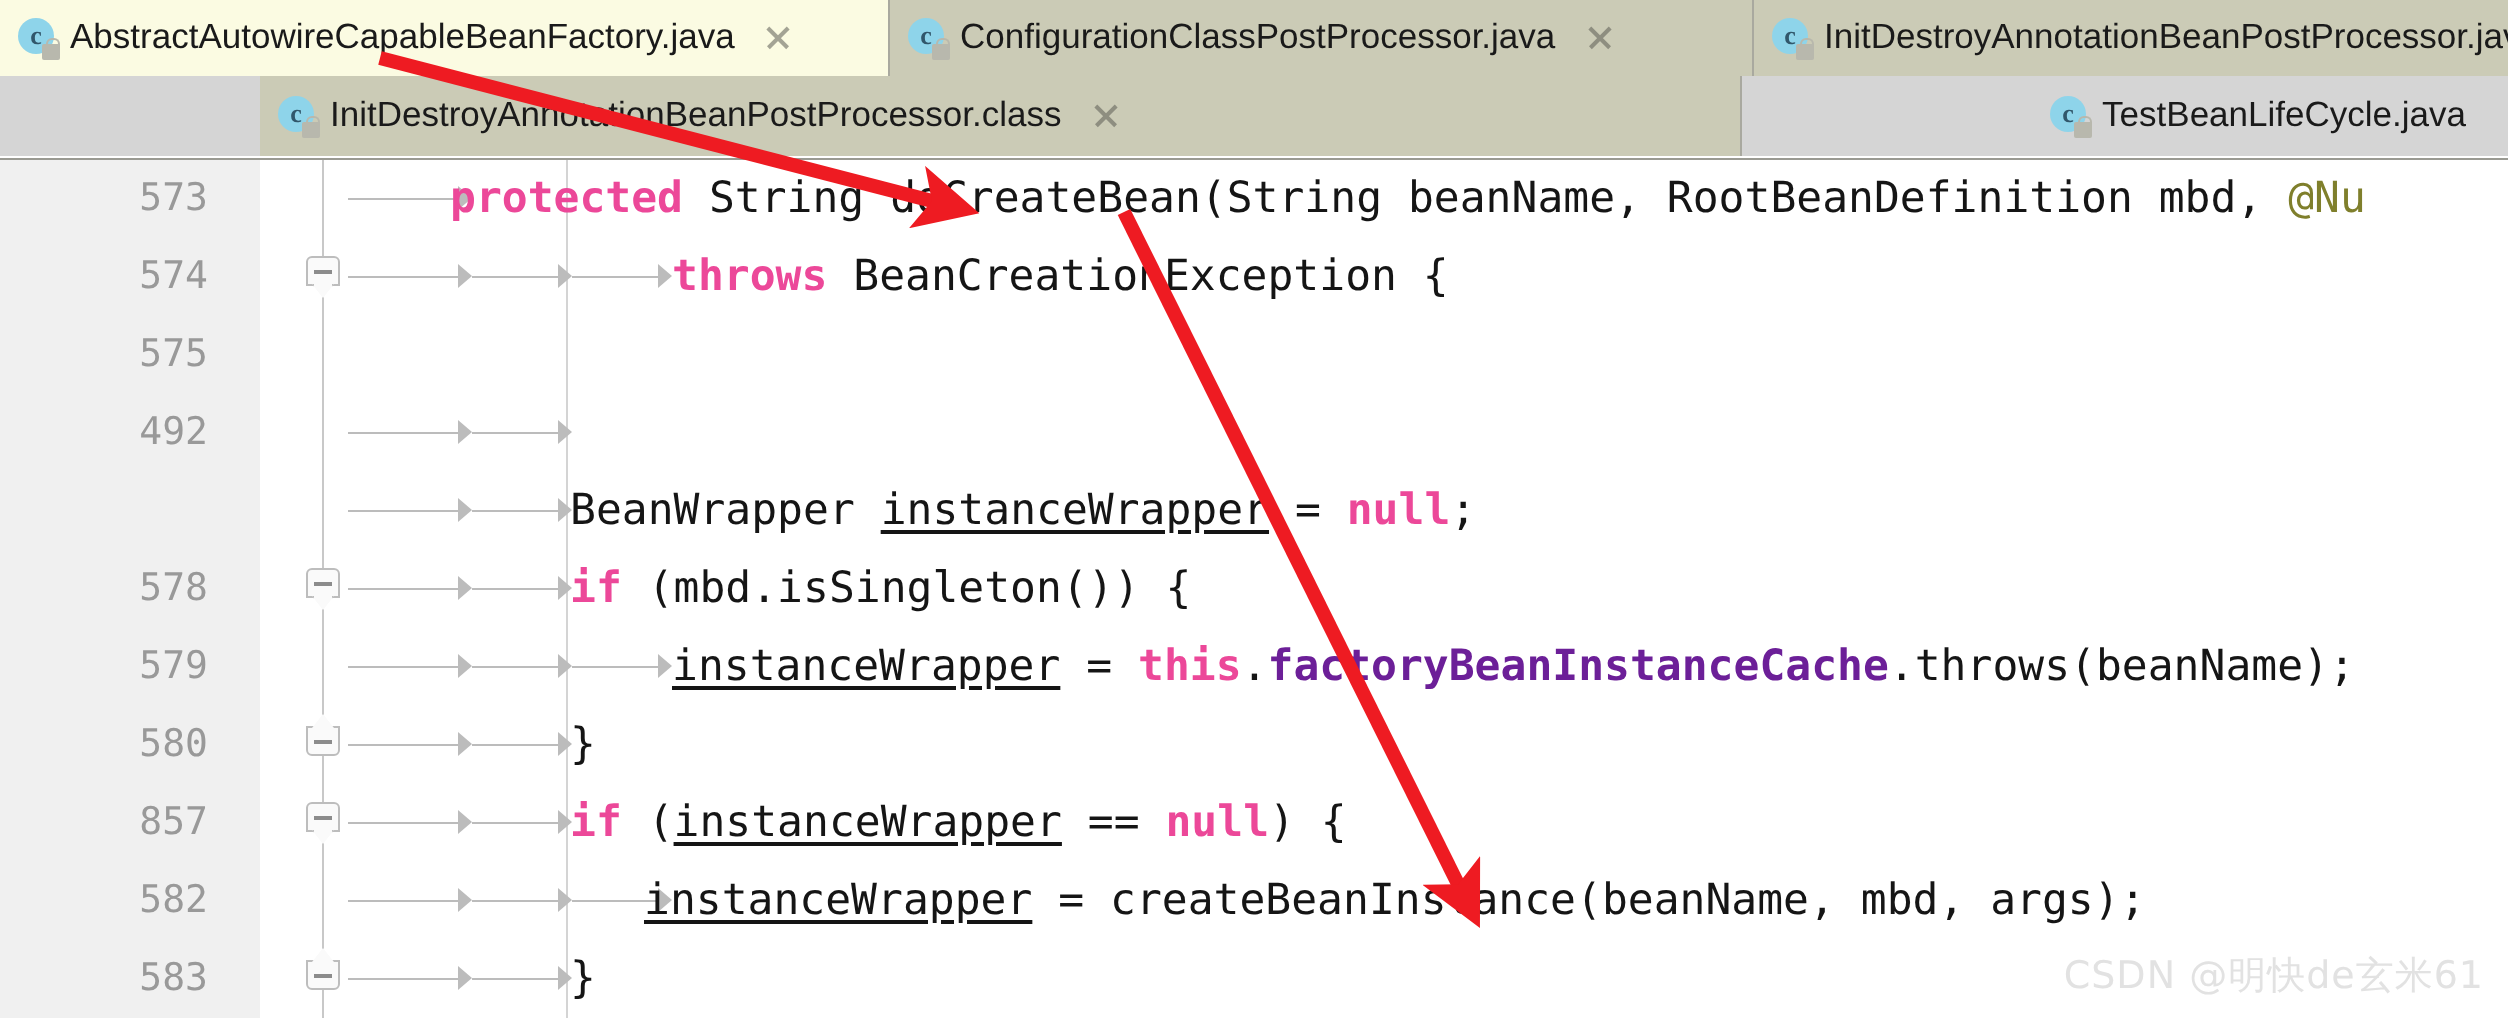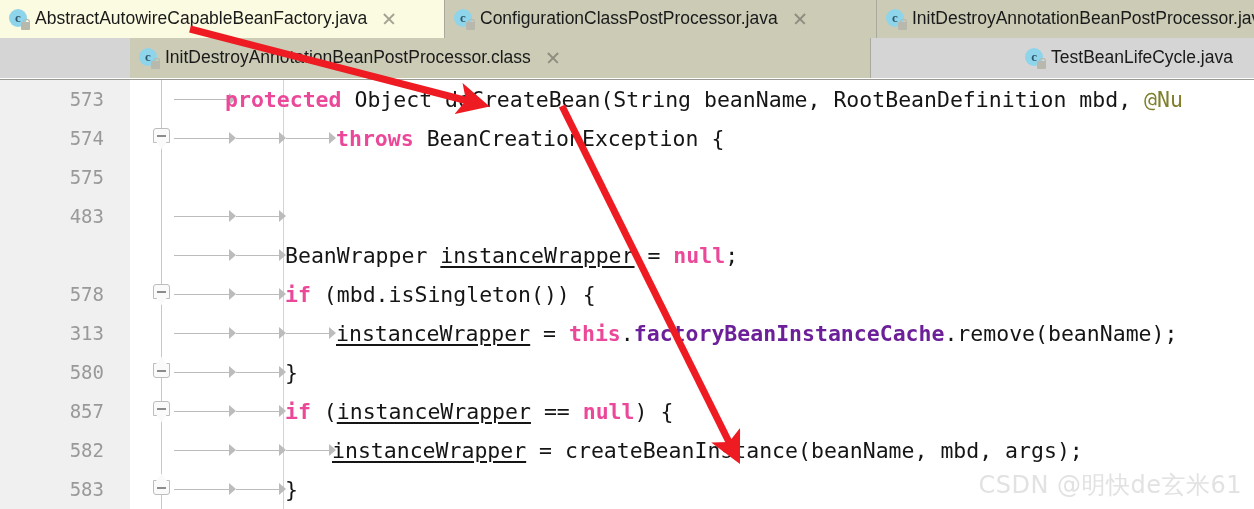--- a/index.html
+++ b/index.html
@@ -200,21 +200,21 @@
   
   #arrows {
     position: absolute; left: 0; top: 0;
     width: 1254px; height: 509px;
     pointer-events: none;
   }
 
   
   #watermark {
     position: absolute; right: 12px; bottom: 8px;
-    font-size: 24px;
+    font-size: 19px;
     color: #e2e2e2;
     font-family: "DejaVu Sans", sans-serif;
     white-space: nowrap;
     letter-spacing: .5px;
   }
 </style>
 </head>
 <body>
 
 <div id="app">
@@ -274,21 +274,21 @@
     <div class="gutter"></div>
     <div class="foldrail"></div>
     <div class="indentguide"></div>
     <div id="code-rows">
         <div class="row" style="top: 1px;">
           <div class="lineno">573</div>
           <div class="tabarrow" style="left: 174px; width: 62px; top: 13px;">
             <span class="shaft"></span>
             <span class="head"></span>
           </div>
-          <div class="codetext" style="left: 225px;"><span class="kw">protected</span><span class="dot"> </span><span>Object</span><span class="dot"> </span><span>doCreateBean(String</span><span> beanName, RootBeanDefinition</span><span> mbd, </span><span class="ann">@Nu</span></div>
+          <div class="codetext" style="left: 225px;"><span class="kw">protected</span><span class="dot"> </span><span>String</span><span class="dot"> </span><span>doCreateBean(String</span><span> beanName, RootBeanDefinition</span><span> mbd, </span><span class="ann">@Nu</span></div>
         </div>
         <div class="row" style="top: 40px;">
           <div class="lineno">574</div>
           <div class="foldmark start" style="top: 9px;">
             <span class="box"></span>
             <span class="minus"></span>
             <span class="tip"></span>
           </div>
           <div class="tabarrow" style="left: 174px; width: 62px; top: 13px;">
             <span class="shaft"></span>
@@ -302,21 +302,21 @@
             <span class="shaft"></span>
             <span class="head"></span>
           </div>
           <div class="codetext" style="left: 336px;"><span class="kw">throws</span><span class="dot"> </span><span>BeanCreationException</span><span> {</span></div>
         </div>
         <div class="row" style="top: 79px;">
           <div class="lineno">575</div>
           <div class="codetext" style="left: 225px;"></div>
         </div>
         <div class="row" style="top: 118px;">
-          <div class="lineno">483</div>
+          <div class="lineno">492</div>
           <div class="tabarrow" style="left: 174px; width: 62px; top: 13px;">
             <span class="shaft"></span>
             <span class="head"></span>
           </div>
           <div class="tabarrow" style="left: 236px; width: 50px; top: 13px;">
             <span class="shaft"></span>
             <span class="head"></span>
           </div>
         </div>
         <div class="row" style="top: 157px;">
@@ -341,34 +341,34 @@
             <span class="shaft"></span>
             <span class="head"></span>
           </div>
           <div class="tabarrow" style="left: 236px; width: 50px; top: 13px;">
             <span class="shaft"></span>
             <span class="head"></span>
           </div>
           <div class="codetext" style="left: 285px;"><span class="kw">if</span><span> (mbd.isSingleton()) {</span></div>
         </div>
         <div class="row" style="top: 235px;">
-          <div class="lineno">313</div>
+          <div class="lineno">579</div>
           <div class="tabarrow" style="left: 174px; width: 62px; top: 13px;">
             <span class="shaft"></span>
             <span class="head"></span>
           </div>
           <div class="tabarrow" style="left: 236px; width: 50px; top: 13px;">
             <span class="shaft"></span>
             <span class="head"></span>
           </div>
           <div class="tabarrow" style="left: 286px; width: 50px; top: 13px;">
             <span class="shaft"></span>
             <span class="head"></span>
           </div>
-          <div class="codetext" style="left: 336px;"><span class="var-u">instanceWrapper</span><span> = </span><span class="kw">this</span><span>.</span><span class="fld">factoryBeanInstanceCache</span><span>.remove(beanName);</span></div>
+          <div class="codetext" style="left: 336px;"><span class="var-u">instanceWrapper</span><span> = </span><span class="kw">this</span><span>.</span><span class="fld">factoryBeanInstanceCache</span><span>.throws(beanName);</span></div>
         </div>
         <div class="row" style="top: 274px;">
           <div class="lineno">580</div>
           <div class="foldmark end" style="top: 10px;">
             <span class="box"></span>
             <span class="minus"></span>
             <span class="cap"></span>
           </div>
           <div class="tabarrow" style="left: 174px; width: 62px; top: 13px;">
             <span class="shaft"></span>
@@ -404,21 +404,21 @@
             <span class="head"></span>
           </div>
           <div class="tabarrow" style="left: 236px; width: 50px; top: 13px;">
             <span class="shaft"></span>
             <span class="head"></span>
           </div>
           <div class="tabarrow" style="left: 286px; width: 50px; top: 13px;">
             <span class="shaft"></span>
             <span class="head"></span>
           </div>
-          <div class="codetext" style="left: 332px;"><span class="var-u">instanceWrapper</span><span> = createBeanInstance(beanName, mbd, args);</span></div>
+          <div class="codetext" style="left: 322px;"><span class="var-u">instanceWrapper</span><span> = createBeanInstance(beanName, mbd, args);</span></div>
         </div>
         <div class="row" style="top: 391px;">
           <div class="lineno">583</div>
           <div class="foldmark end" style="top: 10px;">
             <span class="box"></span>
             <span class="minus"></span>
             <span class="cap"></span>
           </div>
           <div class="tabarrow" style="left: 174px; width: 62px; top: 13px;">
             <span class="shaft"></span>

